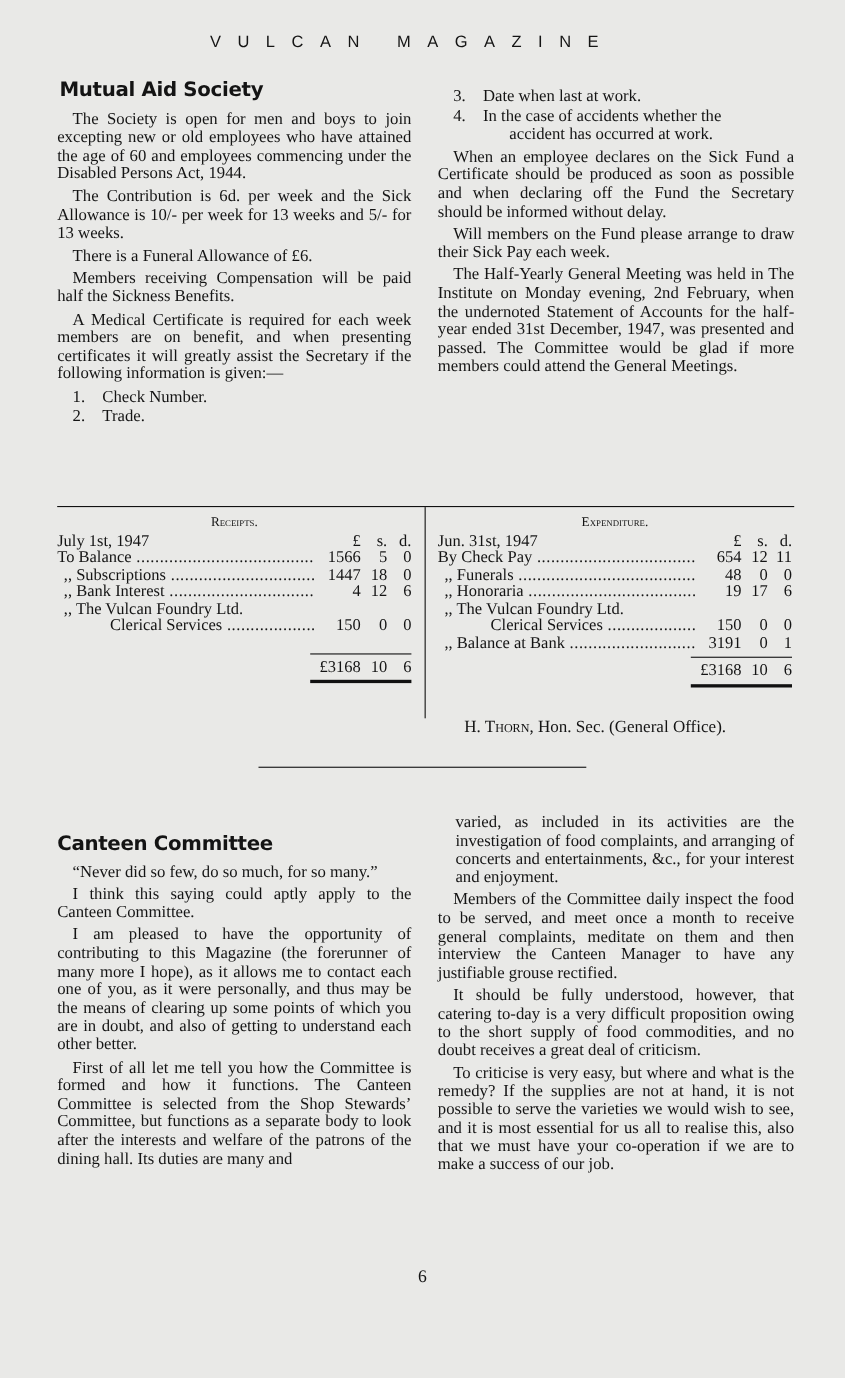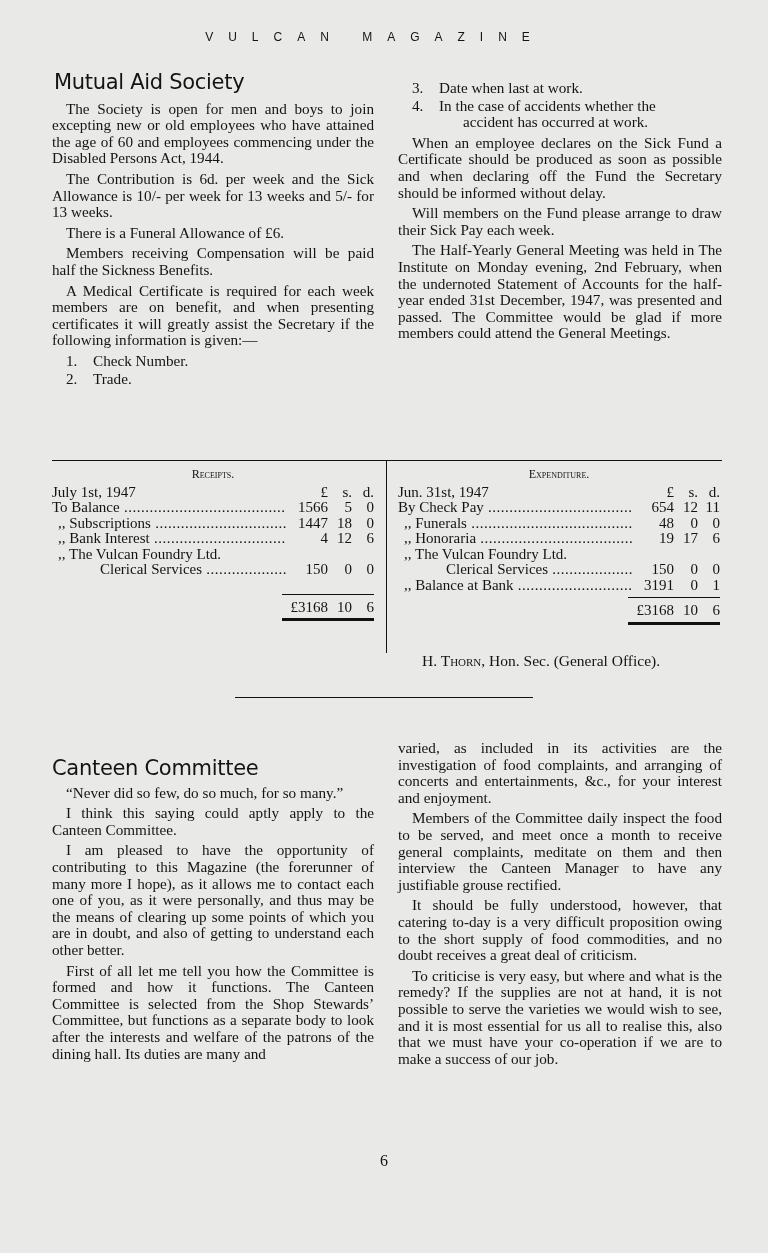--- a/index.html
+++ b/index.html
@@ -7,27 +7,27 @@
     width: 768px; height: 1253px; overflow: hidden;
     background: #e9e9e7;
     color: #141414;
     font-family: "Liberation Serif", "DejaVu Serif", serif;
     position: relative;
   }
   .page { position: absolute; inset: 0; }
   .running-head {
     position: absolute; top: 30px; left: 0; width: 736px;
     text-align: center; font-family: "Liberation Sans", sans-serif;
-    font-size: 12px; letter-spacing: 15px; padding-left: 14px; box-sizing: border-box;
+    font-size: 15px; letter-spacing: 15px; padding-left: 14px; box-sizing: border-box;
   }
   .col { position: absolute; font-size: 15.2px; line-height: 16.6px; text-align: justify; }
   .col p { margin: 0 0 4px 0; text-indent: 14px; }
   .h {
-    font-family: "DejaVu Sans", sans-serif; font-weight: normal;
-    font-size: 21px; letter-spacing: -0.3px; margin: 0 0 10px 0;
+    font-family: "DejaVu Sans", sans-serif; font-weight: bold;
+    font-size: 18px; letter-spacing: -0.3px; margin: 0 0 10px 0;
   }
   .numlist { margin: 0; padding: 0; list-style: none; }
   .numlist li { display: flex; margin: 0 0 1px 0; }
   .numlist .n { width: 27px; flex: none; padding-left: 14px; box-sizing: content-box; }
   .numlist .t { flex: 1; text-align: left; }
   .sub-indent { padding-left: 44px; display: block; }
 
   .acct {
     position: absolute; top: 460px; left: 52px; width: 670px; height: 192px;
     border-top: 1.5px solid #111;
@@ -220,20 +220,20 @@
 
   <div class="col" style="top:740px; left:52px; width:322px;">
     <div class="h" style="margin-bottom:8px;margin-top:20px;">Canteen Committee</div>
     <p>“Never did so few, do so much, for so many.”</p>
     <p>I think this saying could aptly apply to the Canteen Committee.</p>
     <p>I am pleased to have the opportunity of contributing to this Magazine (the forerunner of many more I hope), as it allows me to contact each one of you, as it were personally, and thus may be the means of clearing up some points of which you are in doubt, and also of getting to understand each other better.</p>
     <p>First of all let me tell you how the Committee is formed and how it functions. The Canteen Committee is selected from the Shop Stewards’ Committee, but functions as a separate body to look after the interests and welfare of the patrons of the dining hall. Its duties are many and</p>
   </div>
 
   <div class="col" style="top:740px; left:398px; width:324px;">
-    <p style="text-indent:0;">varied, as included in its activities are the investigation of food complaints, and arranging of concerts and entertainments, &amp;c., for your interest and enjoyment.</p>
+    <p style="text-indent:0;margin-left:16px;">varied, as included in its activities are the investigation of food complaints, and arranging of concerts and entertainments, &amp;c., for your interest and enjoyment.</p>
     <p>Members of the Committee daily inspect the food to be served, and meet once a month to receive general complaints, meditate on them and then interview the Canteen Manager to have any justifiable grouse rectified.</p>
     <p>It should be fully understood, however, that catering to-day is a very difficult proposition owing to the short supply of food commodities, and no doubt receives a great deal of criticism.</p>
     <p>To criticise is very easy, but where and what is the remedy? If the supplies are not at hand, it is not possible to serve the varieties we would wish to see, and it is most essential for us all to realise this, also that we must have your co-operation if we are to make a success of our job.</p>
   </div>
 
   <div class="page-number">6</div>
 </div>
 
 </body></html>

